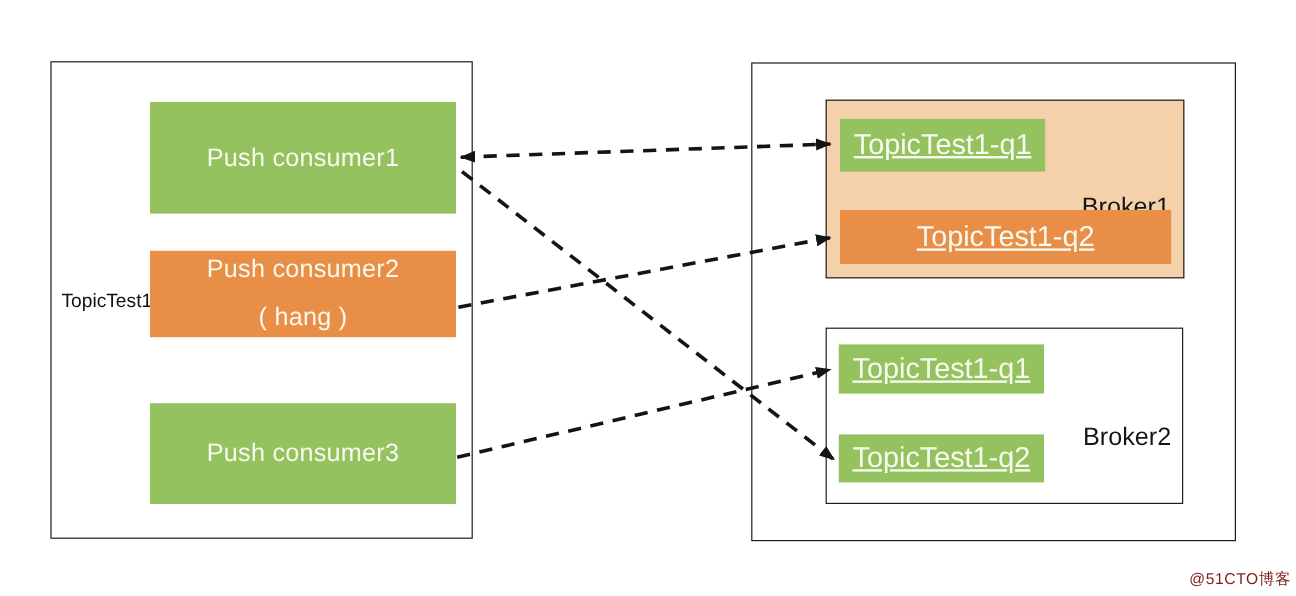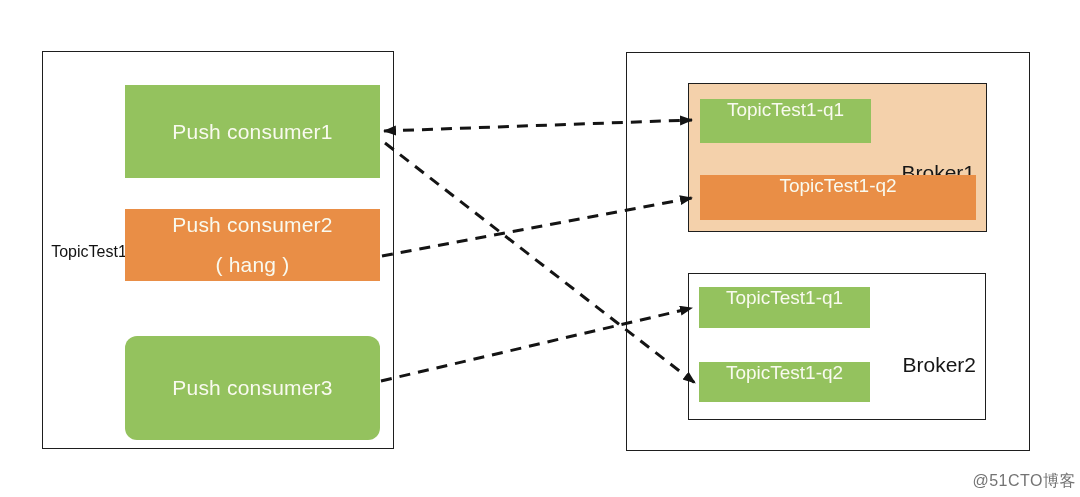--- a/index.html
+++ b/index.html
@@ -35,21 +35,21 @@
   .consumer {
     left: 125px;
     width: 255px;
     font-size: 21px;
     color: #f9faef;
     letter-spacing: 0.2px;
   }
   .consumer .line2 { margin-top: 16px; }
   #consumer1 { top: 85px;  height: 93px; background: #94c25e; }
   #consumer2 { top: 209px; height: 72px; background: #e98e46; }
-  #consumer3 { top: 336px; height: 104px; background: #94c25e; border-radius: 12px; }
+  #consumer3 { top: 336px; height: 84px; background: #94c25e; }
 
   #topic-label {
     position: absolute;
     left: 50px;
     top: 243px;
     width: 78px;
     font-size: 16px;
     color: #111111;
     text-align: center;
     white-space: nowrap;
@@ -59,24 +59,26 @@
     position: absolute;
     border: 1.5px solid #1e1e1e;
     box-sizing: border-box;
   }
   #broker1 { left: 688px; top: 83px;  width: 299px; height: 149px; background: #f4d1ab; }
   #broker2 { left: 688px; top: 273px; width: 298px; height: 147px; background: #ffffff; }
 
   .queue {
     position: absolute;
     display: flex;
+    align-items: center;
     justify-content: center;
-    font-size: 19px;
+    font-size: 24px;
     color: #f9faef;
     box-sizing: border-box;
+    text-decoration: underline;
   }
   .queue.green  { background: #94c25e; }
   .queue.orange { background: #e98e46; }
   
   #b1q1 { left: 11px; top: 15px; width: 171px; height: 44px; }
   #b1q2 { left: 11px; top: 91px; width: 276px; height: 45px; }
   #b2q1 { left: 10px; top: 13px; width: 171px; height: 41px; }
   #b2q2 { left: 10px; top: 88px; width: 171px; height: 40px; }
 
   .broker-label {
@@ -100,22 +102,22 @@
     stroke: #141414;
     stroke-width: 3;
     stroke-dasharray: 11 8;
     fill: none;
   }
 
   #watermark {
     position: absolute;
     right: 4px;
     bottom: 5px;
-    font-size: 16px;
-    color: #737373;
+    font-size: 13px;
+    color: #7f1d1d;
     letter-spacing: 0.5px;
   }
 </style>
 </head>
 <body>
 
 <div class="canvas">
 
   <div id="left-outer" class="outer-box"></div>
 

